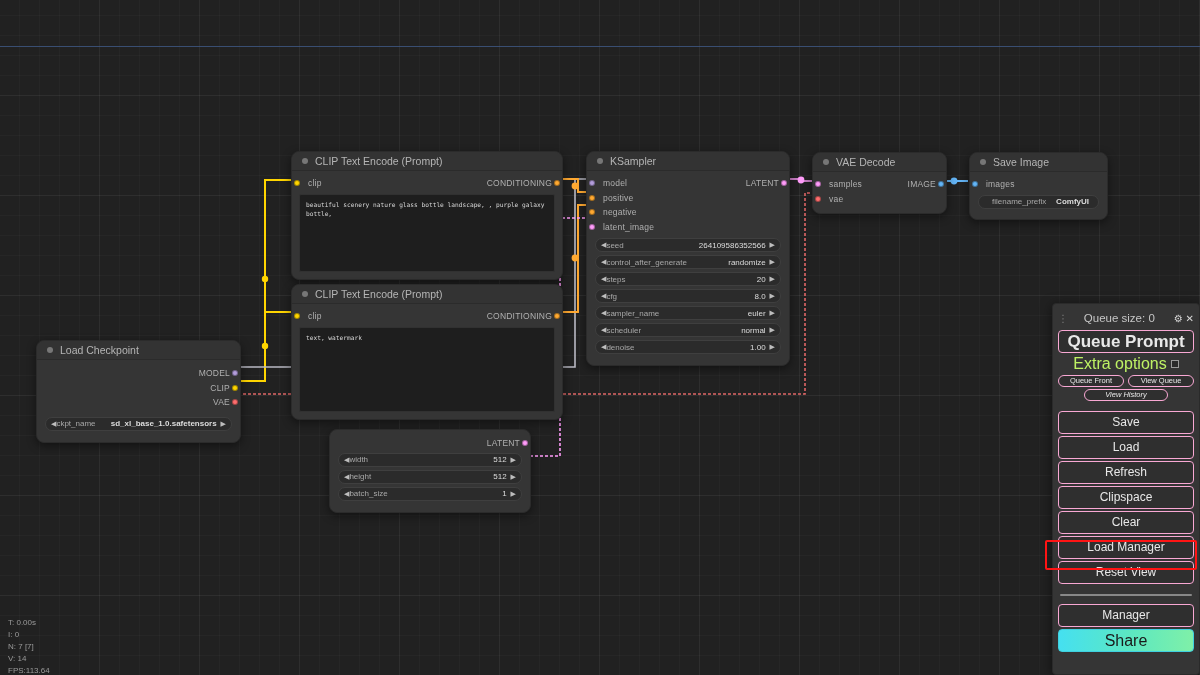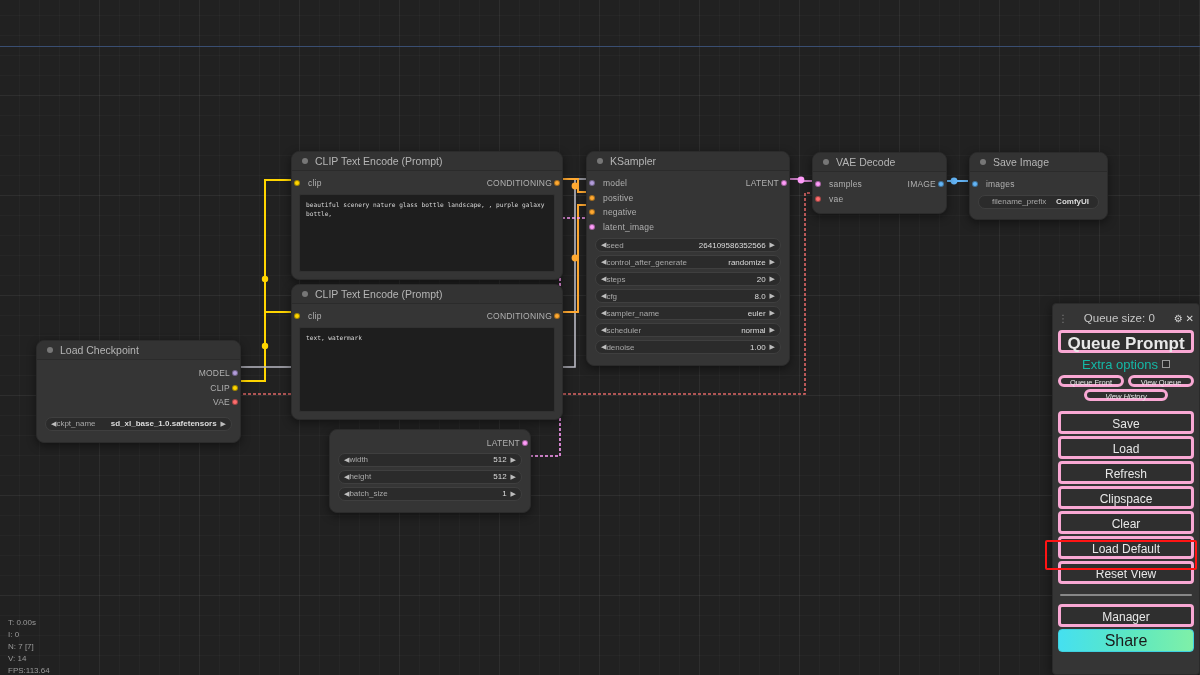--- a/index.html
+++ b/index.html
@@ -97,30 +97,30 @@
     box-shadow:0 2px 12px rgba(0,0,0,.5);
   }
   .menu-head{
     display:flex; align-items:center; height:20px; position:relative;
     color:#bdbdbd; font-size:11px;
   }
   .drag-dots{ color:#7d7d7d; font-size:10px; letter-spacing:0; line-height:7px; width:10px;}
   .menu-head .qtitle{ flex:1; text-align:center; color:#c6c6c6; font-size:11.5px; }
   .gear, .xclose{ color:#d8d8d8; font-size:10px; margin-left:3px; cursor:pointer;}
   .mbtn{
-    background:#2f2f2f; border:3px solid #f9a8d4; border-radius:4px;
+    background:#2f2f2f; border:1px solid #f9a8d4; border-radius:4px;
     color:#e8e8e8; text-align:center; cursor:pointer;
     font-family:"Liberation Sans", sans-serif;
   }
   .mbtn.big{ height:23px; line-height:21px; font-size:12px; }
   .mbtn.queue{ height:23px; line-height:21px; font-size:17px; font-weight:bold; }
   .mbtn.sm{ height:12px; line-height:10px; font-size:7.5px; border-radius:6px; }
   .extra{
     display:flex; align-items:center; justify-content:center; gap:4px;
-    color:#14b8a6; font-size:13px; height:18px;
+    color:#bef264; font-size:16px; height:18px;
   }
   .chk{ width:8px;height:8px;border:1px solid #9a9a9a; background:#2b2b2b; display:inline-block;}
   .row2{ display:flex; gap:4px; }
   .row2 .mbtn{ flex:1; }
   .mbtn.hist{ width:84px; margin:0 auto;font-style:italic; }
   .sep{ height:2px; background:#888; margin:8px 2px 6px 2px; border-radius:1px;}
   .mbtn.share{
     background:linear-gradient(to right,#45e0f0,#5de8c0 55%,#7ff0a8);
     color:#1a1a1a; border:1px solid #3fd0e0;
     height:23px;line-height:21px;font-size:16px;
@@ -389,21 +389,21 @@
     </div>
     <div class="mbtn sm hist">View History</div>
 
     <div style="height:6px"></div>
 
     <div class="mbtn big">Save</div>
     <div class="mbtn big">Load</div>
     <div class="mbtn big">Refresh</div>
     <div class="mbtn big">Clipspace</div>
     <div class="mbtn big">Clear</div>
-    <div class="mbtn big">Load Default</div>
+    <div class="mbtn big">Load Manager</div>
     <div class="mbtn big">Reset View</div>
 
     <div class="sep"></div>
 
     <div class="mbtn big">Manager</div>
     <div class="mbtn share">Share</div>
   </div>
 
   <div id="highlight"></div>
 </div>

